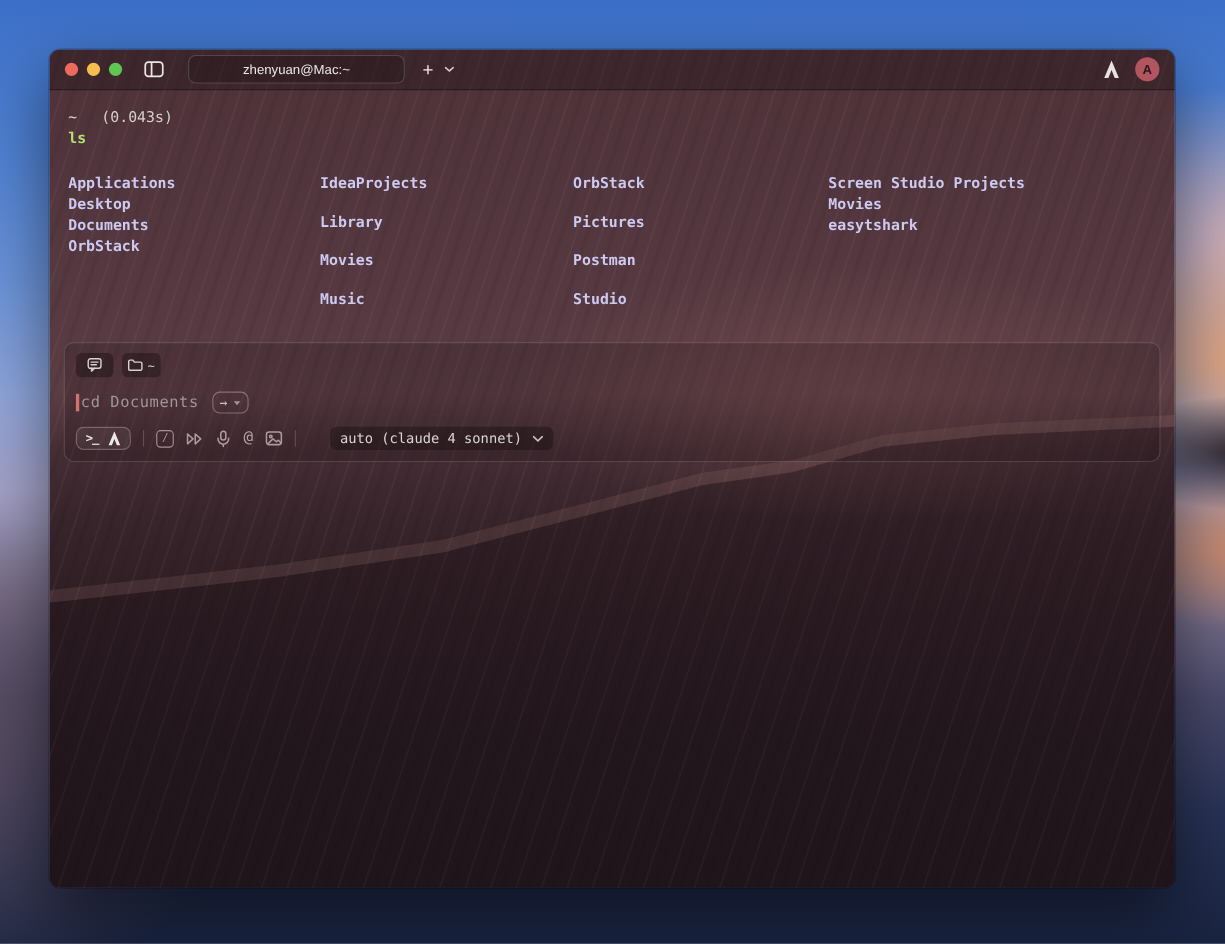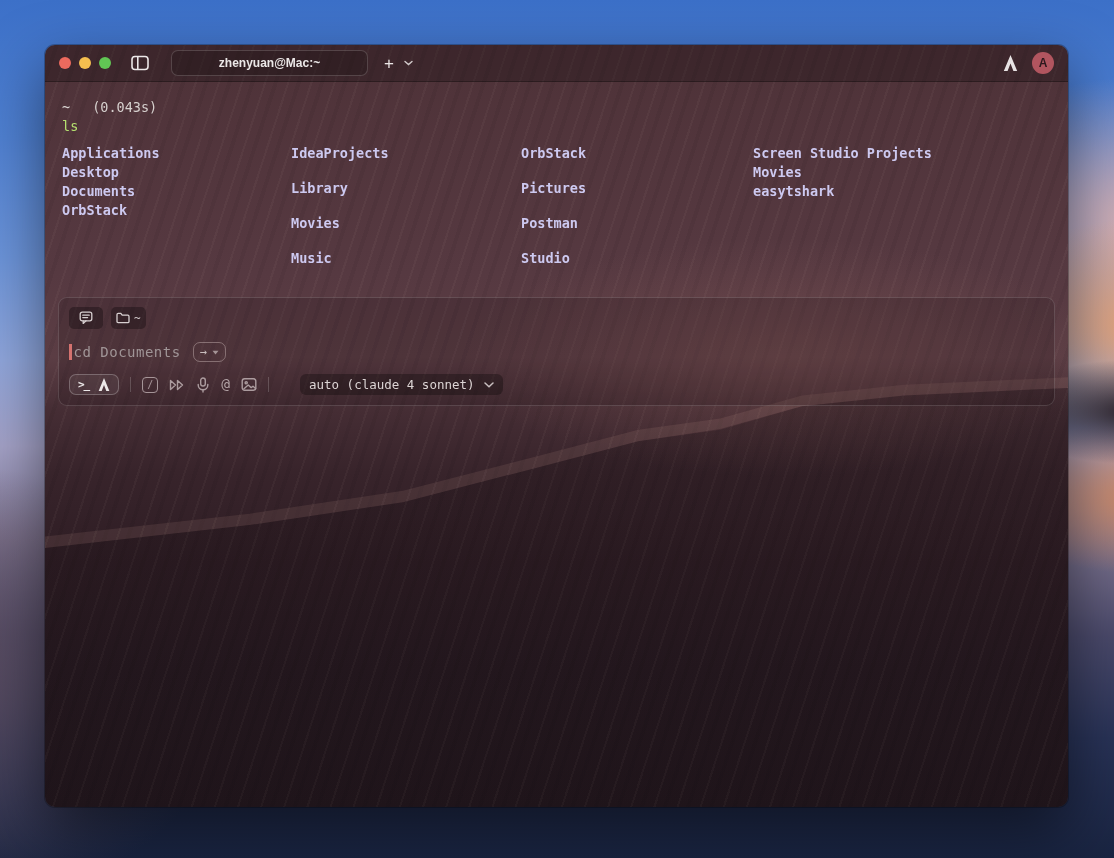--- a/index.html
+++ b/index.html
@@ -43,38 +43,38 @@
   .lights{display:flex;gap:8px;margin-right:20px;}
   .light{width:12px;height:12px;border-radius:50%;}
   .light.red{background:#ed6a5e;}
   .light.yellow{background:#f5bf4f;}
   .light.green{background:#61c554;}
   .tbicon{display:flex;align-items:center;justify-content:center;color:#ece7e7;}
   .tab{
     margin-left:22px;width:197px;height:26px;border-radius:7px;
     background:rgba(18,10,13,0.25);border:1px solid rgba(255,255,255,0.17);
     display:flex;align-items:center;justify-content:center;
-    color:#ebe7e7;font-size:12px;font-weight:bold;box-sizing:border-box;
+    color:#ebe7e7;font-size:12px;font-weight:normal;box-sizing:border-box;
   }
   .newtab{margin-left:16px;font-size:17px;font-weight:400;color:#ece7e7;line-height:1;}
   .tab-chevron{margin-left:10px;opacity:.85;}
   .tb-spacer{flex:1;}
   .warp-logo{margin-right:14px;opacity:.95;}
   .avatar{
     width:22px;height:22px;border-radius:50%;background:#b1555f;
     display:flex;align-items:center;justify-content:center;
     color:#2e181d;font-size:12px;font-weight:bold;
   }
   .content{
     position:relative;z-index:2;padding:16px 13px 0;
     font-family:"DejaVu Sans Mono",monospace;font-size:13.5px;color:#dad5d3;
   }
   .term-line{height:19px;line-height:19px;padding-left:4px;display:flex;}
   .prompt-duration{margin-left:22px;color:#d6d0ce;}
-  .cmd{color:var(--command_green,#b5e170);font-weight:normal;margin-bottom:8px;}
+  .cmd{color:var(--command_green,#b5e170);font-weight:bold;margin-bottom:22px;}
   .listing{display:flex;padding-left:4px;font-weight:bold;color:var(--listing_lavender,#cdc9f0);}
   .lcol{display:flex;flex-direction:column;line-height:19px;}
   .lcol.c0{width:229px;}.lcol.c1{width:230px;gap:16px;}.lcol.c2{width:232px;justify-content:space-between;}
   .input-block{
     margin-top:29px;border:1px solid rgba(255,255,255,0.14);border-radius:9px;
     background:rgba(24,13,17,0.18);padding:9px 10px 10px;box-sizing:border-box;
   }
   .ctx-row{display:flex;gap:8px;}
   .ctx-btn{
     height:22px;min-width:24px;padding:0 5px;border-radius:5px;

